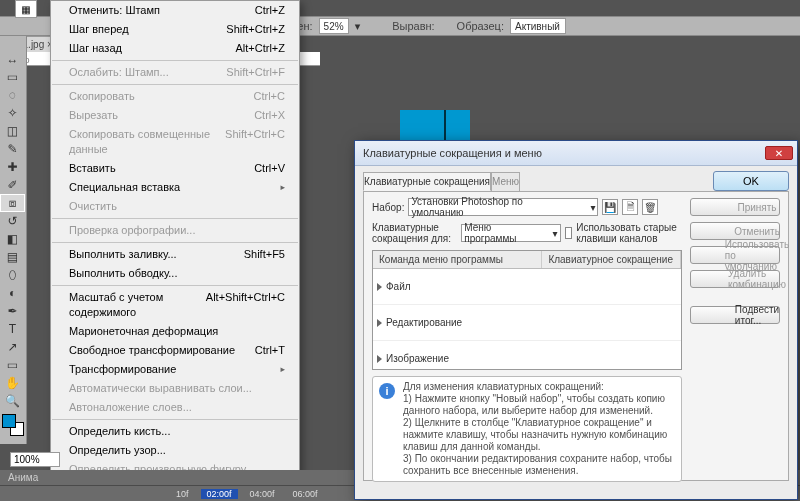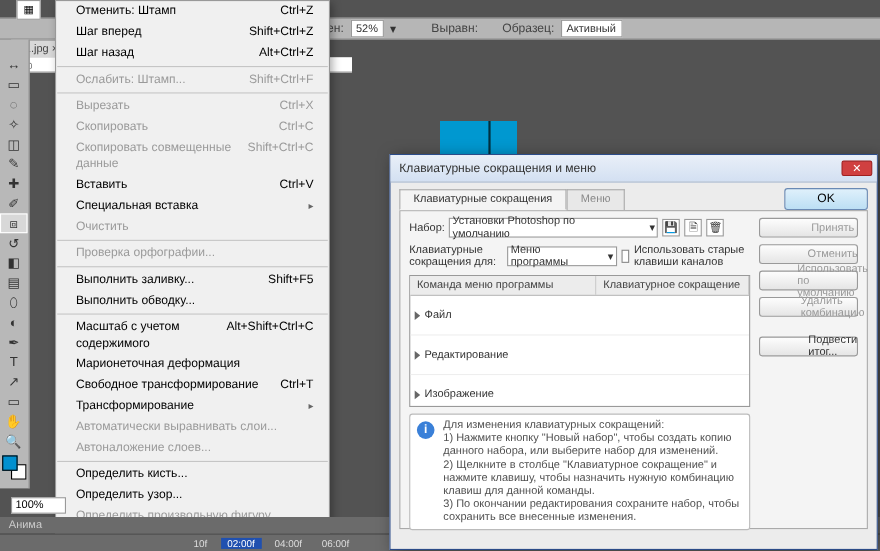--- a/index.html
+++ b/index.html
@@ -31,21 +31,21 @@
   .timeline{position:absolute;left:0;bottom:0;width:800px;height:16px;background:#6b6b6b;border-top:1px solid #4a4a4a;display:flex;align-items:center;font-size:9px;color:#ddd;padding-left:170px;gap:6px;}
   .timeline .t{padding:0 6px;}
   .timeline .t.cur{background:#2050b0;color:#fff;}
 
   
   .dlg{position:absolute;left:354px;top:140px;width:444px;height:360px;background:#ececec;border:1px solid #2b4b88;box-shadow:4px 4px 14px rgba(0,0,0,.5);}
   .dlg .titlebar{height:25px;background:linear-gradient(#e9eff8,#d3e0f2);border-bottom:1px solid #a8b8d0;display:flex;align-items:center;padding:0 4px 0 8px;font-size:11px;color:#333;}
   .dlg .titlebar .spacer{flex:1;}
   .dlg .closebtn{width:28px;height:14px;background:#d04040;border:1px solid #a02020;border-radius:2px;color:#fff;font-size:10px;display:flex;align-items:center;justify-content:center;cursor:pointer;}
   .dlg .tabs{display:flex;gap:0;margin:6px 0 0 8px;font-size:10px;}
-  .dlg .tabs .t{padding:3px 12px;border:1px solid #aaa;border-bottom:none;background:#e8e8e8;color:#888;cursor:pointer;}
+  .dlg .tabs .t{padding:3px 0;border:1px solid #aaa;border-bottom:none;background:#e8e8e8;color:#888;cursor:pointer;}
   .dlg .tabs .t.active{background:#f4f4f4;color:#333;border-bottom:1px solid #f4f4f4;position:relative;z-index:2;}
   .dlg .body{border:1px solid #aaa;margin:0 8px 8px 8px;padding:6px 8px 8px 8px;background:#f4f4f4;height:290px;display:flex;gap:8px;position:relative;}
   .dlg .left{flex:1;display:flex;flex-direction:column;gap:6px;}
   .dlg .right{width:90px;display:flex;flex-direction:column;gap:6px;padding-top:0;}
   .dlg .row{display:flex;align-items:center;gap:4px;font-size:10px;color:#333;}
   .dlg select, .dlg .dropdown{font-size:10px;height:18px;border:1px solid #999;background:#fff;padding:0 2px;flex:1;}
   .dlg .dropdown{display:flex;align-items:center;justify-content:space-between;gap:36px;}
   .dlg .tinyicon{width:16px;height:16px;border:1px solid #999;background:#fff;display:flex;align-items:center;justify-content:center;font-size:10px;cursor:pointer;}
   .dlg .chk{width:12px;height:12px;border:1px solid #888;background:#fff;}
   .dlg .table{border:1px solid #999;background:#fff;flex:1;display:flex;flex-direction:column;min-height:120px;}
@@ -127,26 +127,26 @@
       <span>Шаг назад</span>
       <span>Alt+Ctrl+Z</span>
     </div>
     <div class="menu-sep"></div>
     <div class="menu-item dis">
       <span>Ослабить: Штамп...</span>
       <span>Shift+Ctrl+F</span>
     </div>
     <div class="menu-sep"></div>
     <div class="menu-item dis">
+      <span>Скопировать</span>
+      <span>Ctrl+C</span>
+    </div>
+    <div class="menu-item dis">
       <span>Вырезать</span>
       <span>Ctrl+X</span>
-    </div>
-    <div class="menu-item dis">
-      <span>Скопировать</span>
-      <span>Ctrl+C</span>
     </div>
     <div class="menu-item dis">
       <span>Скопировать совмещенные данные</span>
       <span>Shift+Ctrl+C</span>
     </div>
     <div class="menu-item">
       <span>Вставить</span>
       <span>Ctrl+V</span>
     </div>
     <div class="menu-item">

